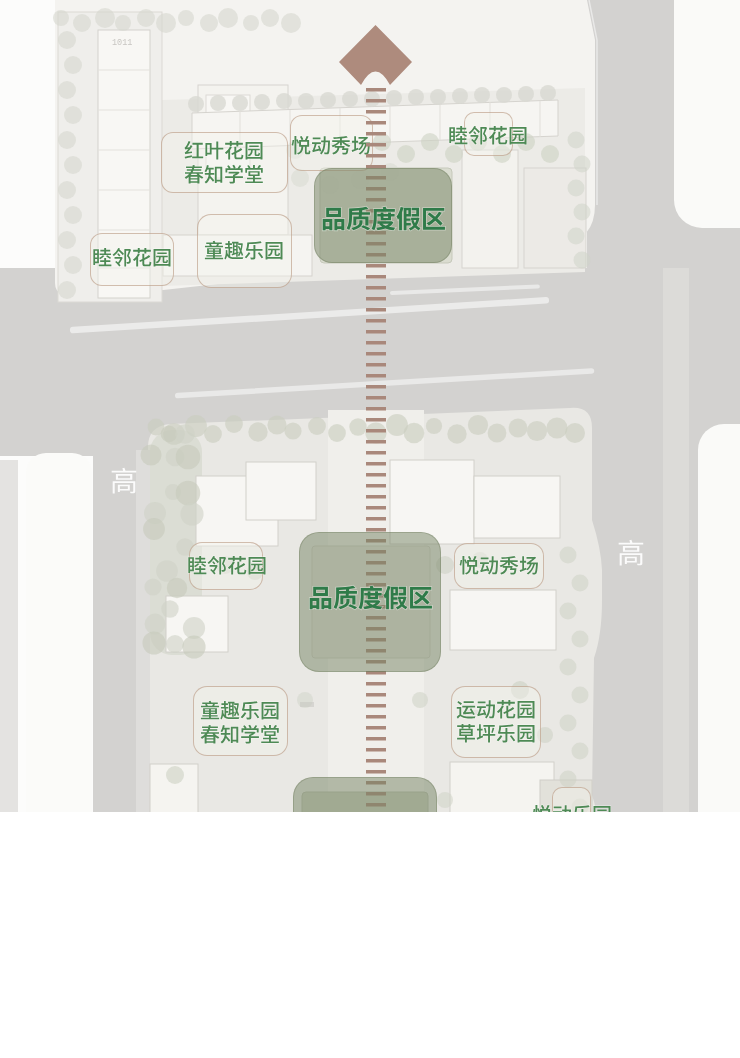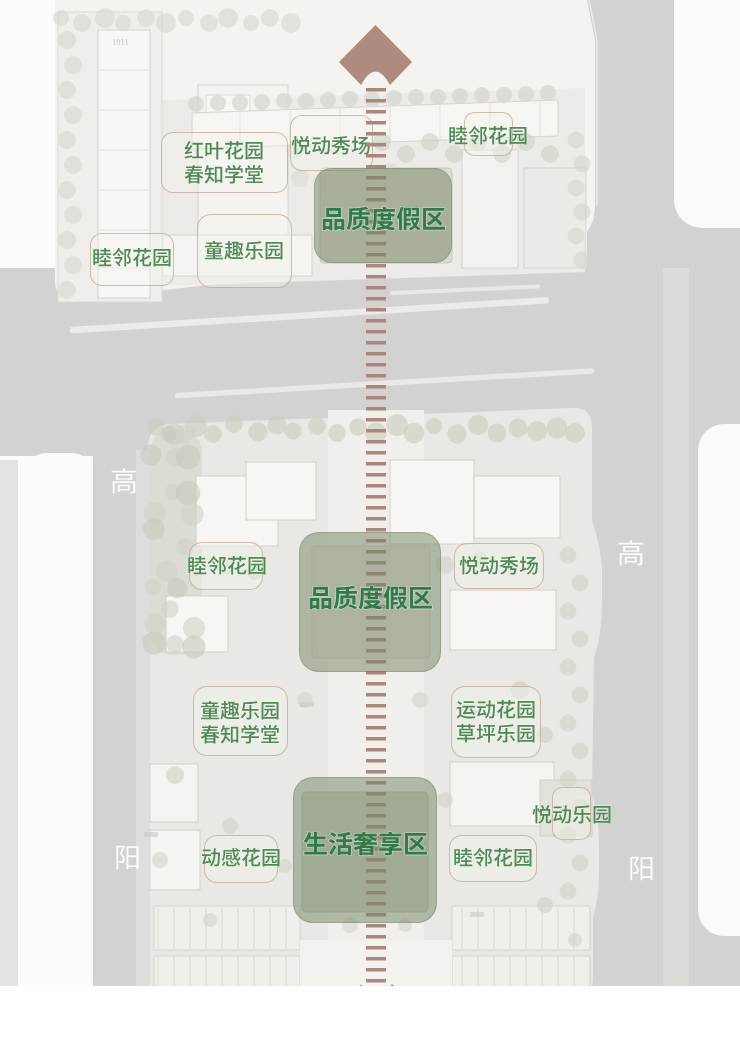--- a/index.html
+++ b/index.html
@@ -1,16 +1,16 @@
 <!DOCTYPE html>
 <html><head>
 <meta charset="utf-8">
 <style>
  html,body{margin:0;padding:0;background:#fff}
- #stage{position:relative;width:740px;height:986px;overflow:hidden;font-family:Liberation Serif, serif}
+ #stage{position:relative;width:740px;height:812px;overflow:hidden;font-family:Liberation Mono, monospace}
  #stage>svg,#stage>div{position:absolute}
  #basemap{left:0;top:0}
  .sbox{box-sizing:border-box;border:1.5px solid rgba(172,132,106,.5);background:rgba(243,243,237,.42)}
  .zbox{box-sizing:border-box;border:1px solid rgba(104,117,87,.35);background:rgba(118,131,99,.5)}
  .sbox,.zbox,.rlbl{position:absolute}
  .glyphs{position:absolute;overflow:visible}
  .amen{fill:#4e8a55}
  .zone{fill:#2f7b49}
  .road{fill:#ffffff;opacity:.93}
  .hl{stroke:#ffffff;stroke-width:62;fill:#ffffff;opacity:.38}

